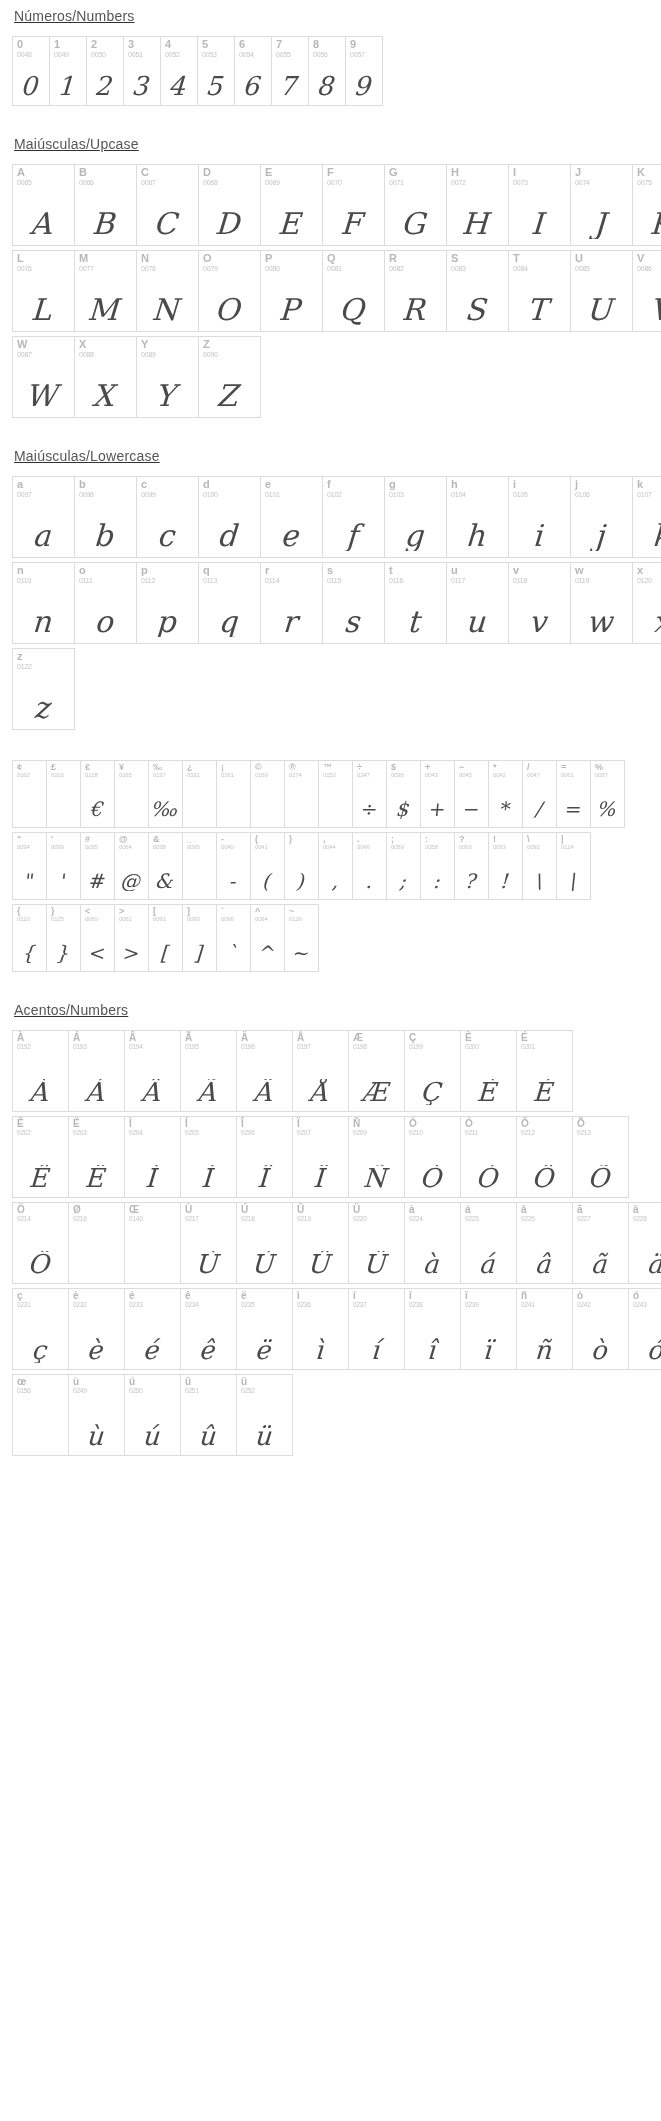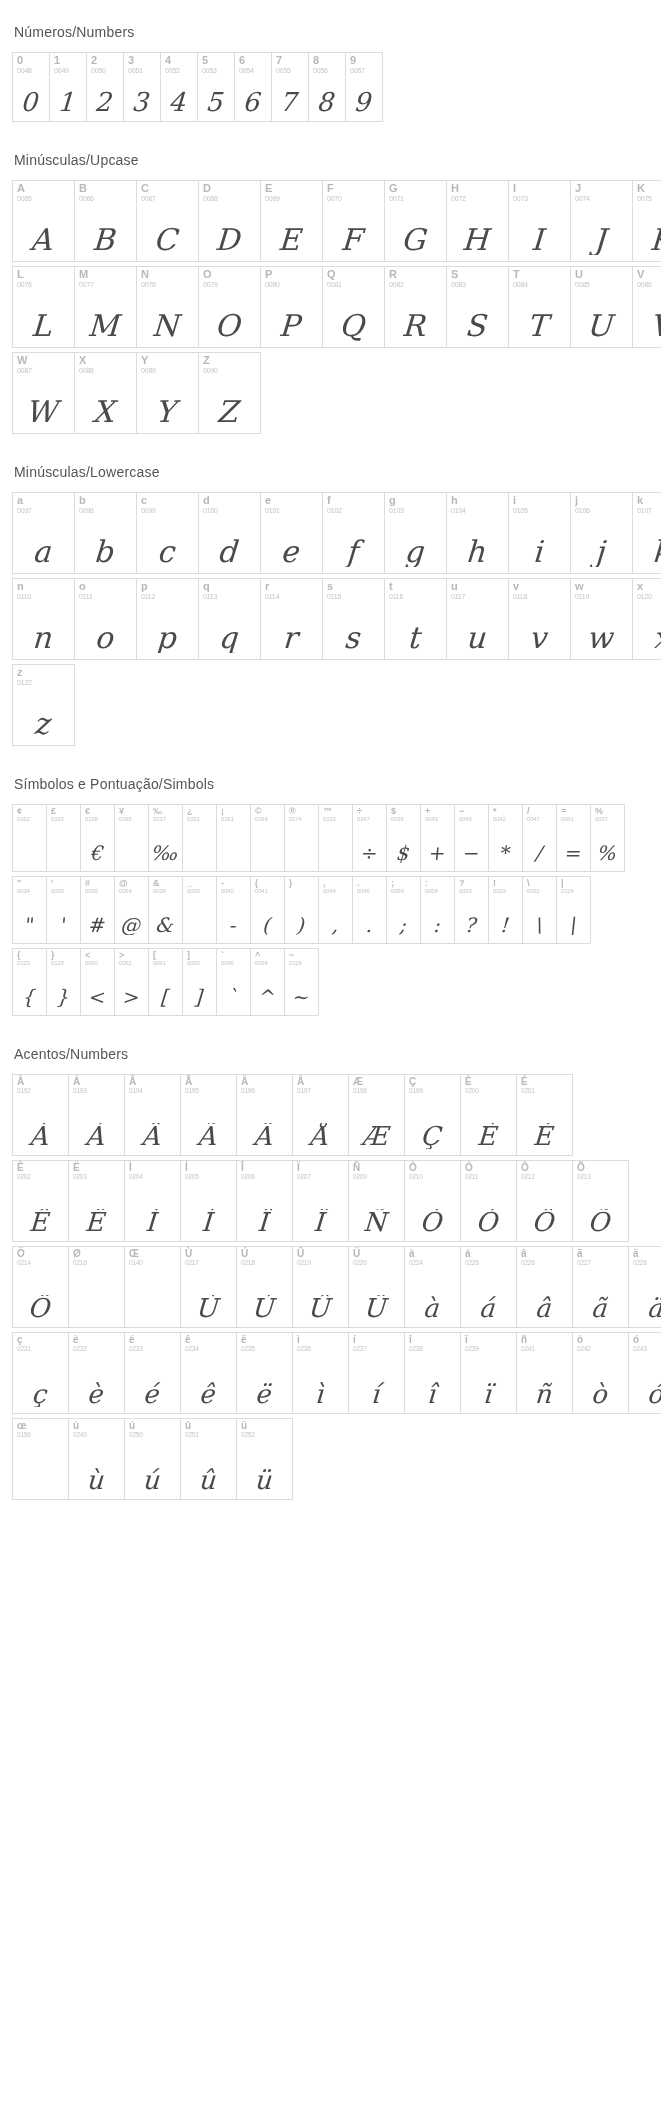--- a/index.html
+++ b/index.html
@@ -6,21 +6,21 @@
   html, body {
     margin: 0; padding: 0;
     background: #ffffff;
     width: 661px;
   }
   body {
     font-family: "Liberation Sans", sans-serif;
     color: #333;
     padding: 0 0 20px 0;
   }
-  .page { width: 661px; padding: 24px 12px 0 12px; }
+  .page { width: 661px; padding: 8px 12px 0 12px; text-decoration: underline; }
 
   .section { margin-bottom: 30px; }
   .section-title {
     font-size: 14px;
     color: #555;
     font-weight: normal;
     margin: 0 0 12px 2px;
     letter-spacing: 0.2px;
   }
 
@@ -165,21 +165,21 @@
               <div class="meta">
                 <span class="ch">9</span>
                 <span class="code">0057</span>
               </div>
               <div class="glyph">9</div>
             </div>
           </div>
         </div>
       </div>
       <div class="section s-upcase">
-        <div class="section-title">Minúsculas/Upcase</div>
+        <div class="section-title">Maiúsculas/Upcase</div>
         <div class="grid-rows">
           <div class="row">
             <div class="cell">
               <div class="meta">
                 <span class="ch">A</span>
                 <span class="code">0065</span>
               </div>
               <div class="glyph">A</div>
             </div>
             <div class="cell">
@@ -358,21 +358,21 @@
               <div class="meta">
                 <span class="ch">Z</span>
                 <span class="code">0090</span>
               </div>
               <div class="glyph">Z</div>
             </div>
           </div>
         </div>
       </div>
       <div class="section s-lower">
-        <div class="section-title">Minúsculas/Lowercase</div>
+        <div class="section-title">Maiúsculas/Lowercase</div>
         <div class="grid-rows">
           <div class="row">
             <div class="cell">
               <div class="meta">
                 <span class="ch">a</span>
                 <span class="code">0097</span>
               </div>
               <div class="glyph">a</div>
             </div>
             <div class="cell">
@@ -530,21 +530,20 @@
               <div class="meta">
                 <span class="ch">z</span>
                 <span class="code">0122</span>
               </div>
               <div class="glyph">z</div>
             </div>
           </div>
         </div>
       </div>
       <div class="section s-symbols">
-        <div class="section-title">Símbolos e Pontuação/Simbols</div>
         <div class="grid-rows">
           <div class="row">
             <div class="cell">
               <div class="meta">
                 <span class="ch">¢</span>
                 <span class="code">0162</span>
               </div>
               <div class="glyph"></div>
             </div>
             <div class="cell">

